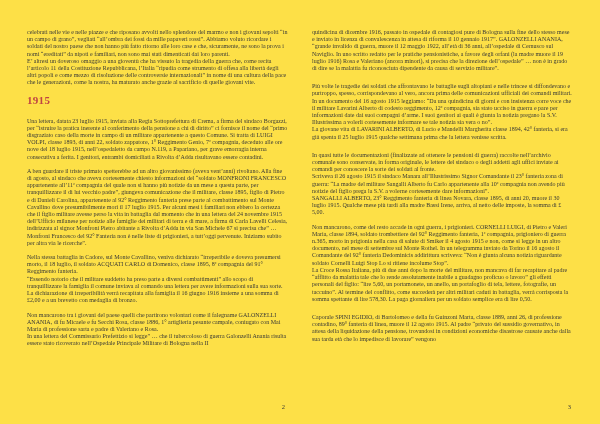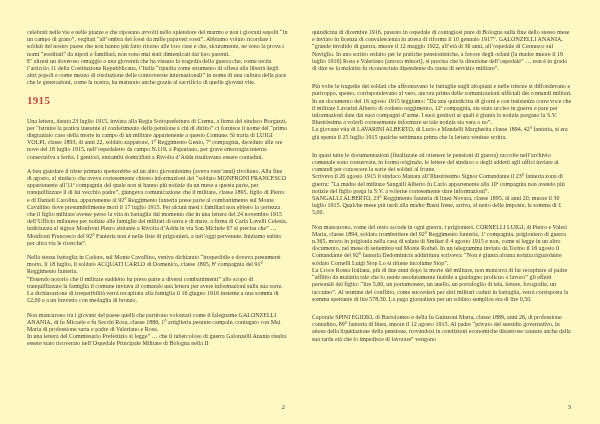--- a/index.html
+++ b/index.html
@@ -12,21 +12,21 @@
     display: flex;
     width: 600px; height: 424px;
     font-family: "Liberation Serif", "DejaVu Serif", serif;
     color: #3a3a36;
     background: #ffffff;
   }
   .page {
     position: relative;
     box-sizing: border-box;
     width: 300px; height: 424px;
-    background: #fef9c3;
+    background: #fde047;
   }
   .page-left  { padding: 29px 12px 0 27px; }
   .page-right { padding: 29px 27px 0 12px; }
   p.body {
     font-size: 6px;
     line-height: 7.2px;
     margin: 0 0 7px 0;
     text-align: left;
     white-space: pre-line;
   }

